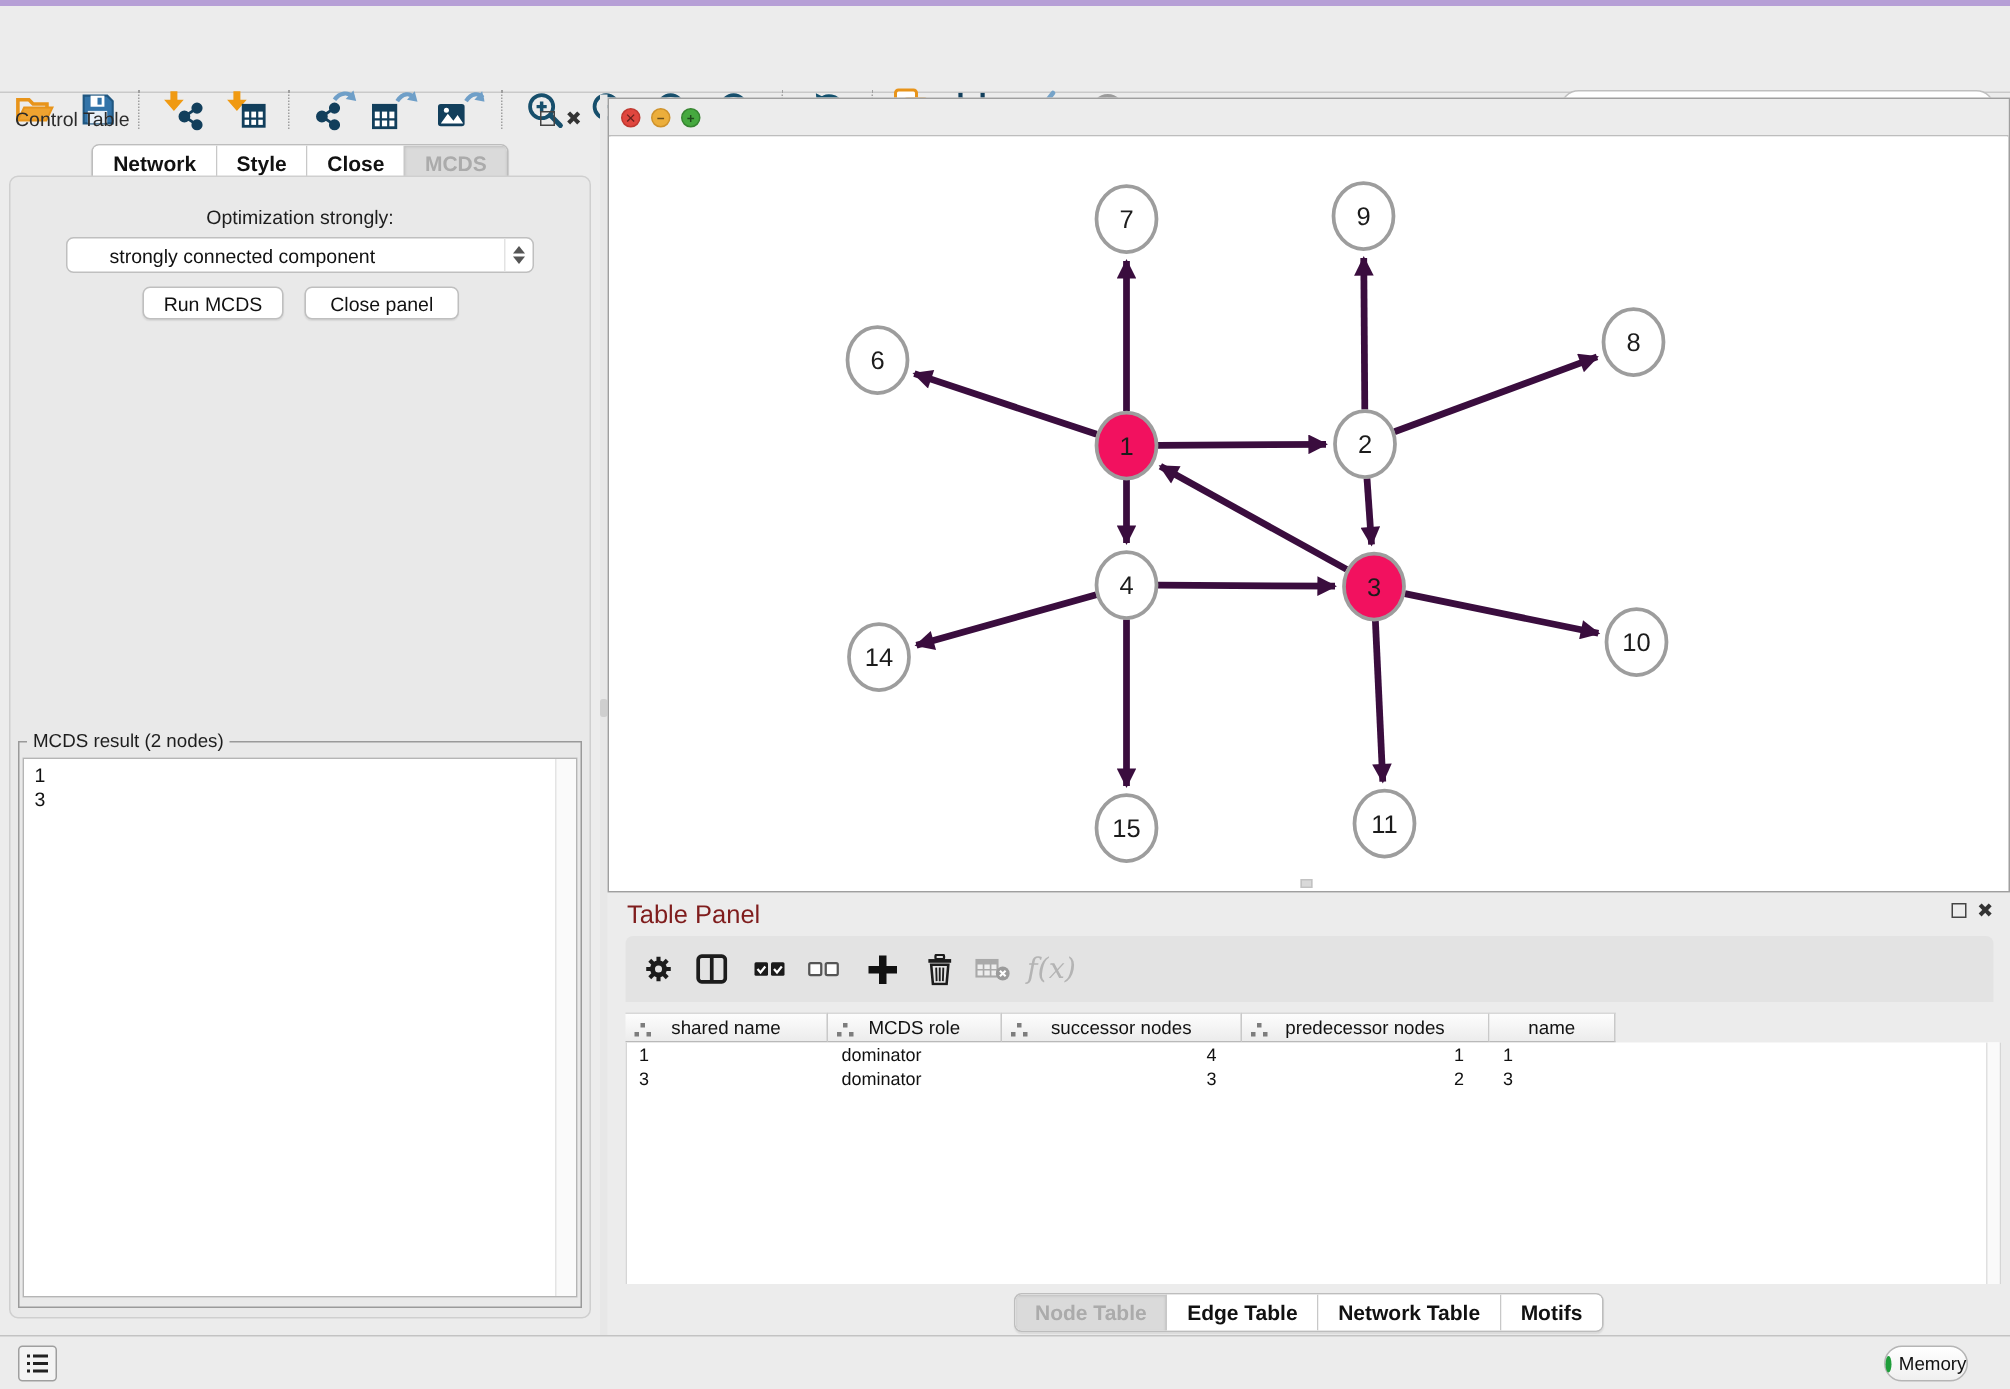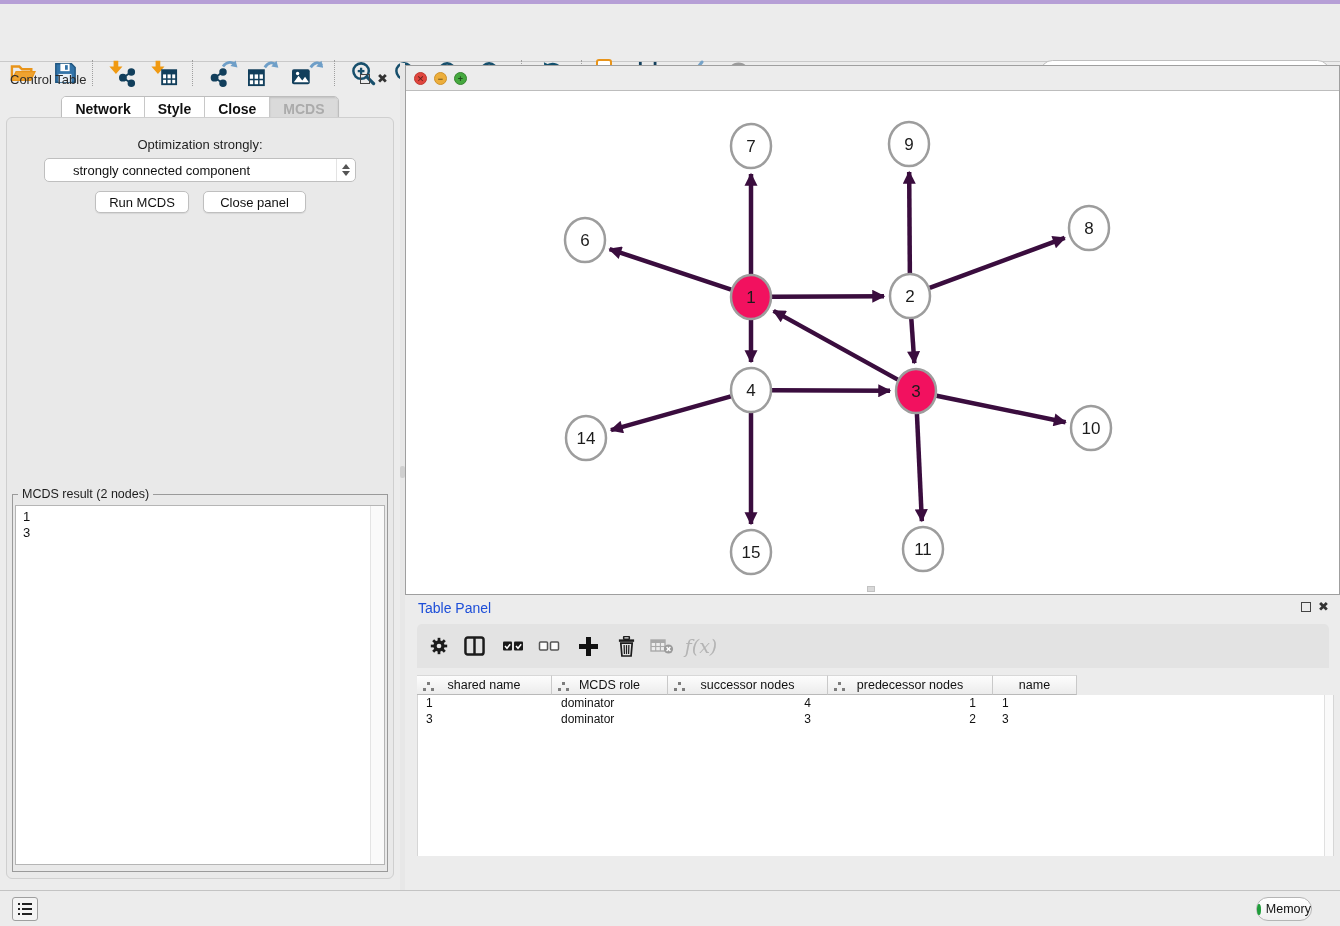--- a/index.html
+++ b/index.html
@@ -46,21 +46,21 @@
   .net-window{left:405px;top:65px;width:935px;height:530px;border:1px solid #9f9f9f;box-sizing:border-box;background:#fff;}
   .net-titlebar{position:absolute;left:0;top:0;width:100%;height:25px;background:#ececec;border-bottom:1px solid #bdbdbd;box-sizing:border-box;}
   .net-title{position:absolute;left:0;top:5px;width:100%;text-align:center;font-size:13px;color:#1d1d1d;}
   .light{position:absolute;top:6px;width:13px;height:13px;border-radius:50%;box-sizing:border-box;text-align:center;font-size:9px;font-weight:bold;line-height:12px;color:rgba(0,0,0,0.55);cursor:pointer;}
   .light-red{left:8px;background:#e0463e;border:1px solid #c03830;}
   .light-yellow{left:28px;background:#ecae3b;border:1px solid #cf922a;}
   .light-green{left:48px;background:#46a93f;border:1px solid #368530;}
   .net-canvas{position:absolute;left:1px;top:25px;width:931px;height:502px;background:#fff;}
   .canvas-handle{position:absolute;left:460px;bottom:1px;width:8px;height:6px;background:#d9d9d9;border:1px solid #c2c2c2;box-sizing:border-box;}
   
-  .tp-title{left:418px;top:600px;font-size:14px;color:#1d4ed8;}
+  .tp-title{left:418px;top:600px;font-size:17px;color:#7f1d1d;}
   .tp-toolbar{left:417px;top:624px;width:912px;height:44px;background:#e3e3e3;border-radius:5px 5px 0 0;}
   .tp-icon{top:633px;height:26px;display:flex;align-items:center;justify-content:center;cursor:pointer;}
   .fx{font-family:"DejaVu Serif","Liberation Serif",serif;font-style:italic;font-size:19px;color:#b4b4b4;}
   .tbl-header{left:417px;top:675px;height:14px;display:flex;}
   .th{position:relative;height:20px;background:linear-gradient(#fdfdfd,#ececec);border-right:1px solid #c9c9c9;border-top:1px solid #d8d8d8;border-bottom:1px solid #b9b9b9;box-sizing:border-box;display:flex;align-items:center;justify-content:center;font-size:12.5px;color:#111;cursor:pointer;}
   .tree-icon{position:absolute;left:6px;top:6px;width:3px;height:3px;background:#7d7d7d;margin-left:4px;box-shadow:-4px 6px 0 #7d7d7d,4px 6px 0 #7d7d7d;}
   .tbl-white{left:417px;top:695px;width:917px;height:161px;background:#fff;border-left:1px solid #d6d6d6;border-right:1px solid #d6d6d6;box-sizing:border-box;}
   .tbl-scroll{position:absolute;right:0;top:0;width:8px;height:100%;background:#fafafa;border-left:1px solid #e0e0e0;}
   .tr{display:flex;height:16px;cursor:default;}
   .td{font-size:12px;color:#111;line-height:16px;box-sizing:border-box;overflow:hidden;white-space:nowrap;}
@@ -437,20 +437,26 @@
         <div class="tr">
           <div class="td td-left" style="width: 135px;">3</div>
           <div class="td td-left" style="width: 116px;">dominator</div>
           <div class="td td-right" style="width: 160px;">3</div>
           <div class="td td-right" style="width: 165px;">2</div>
           <div class="td td-left" style="width: 84px;">3</div>
         </div>
       </div>
     <div class="tbl-scroll"></div>
   </div>
+  <div class="abs tp-tabs"><span class="seg-group" id="tp-tabs">
+        <span class="seg seg-active">Node Table</span>
+        <span class="seg">Edge Table</span>
+        <span class="seg">Network Table</span>
+        <span class="seg">Motifs</span>
+      </span></div>
 
   <div class="abs statusbar"></div>
   <div class="abs list-btn">
     <span class="list-glyph">
         <i></i>
         <i></i>
         <i></i>
       </span>
   </div>
   <div class="abs memory-btn">

